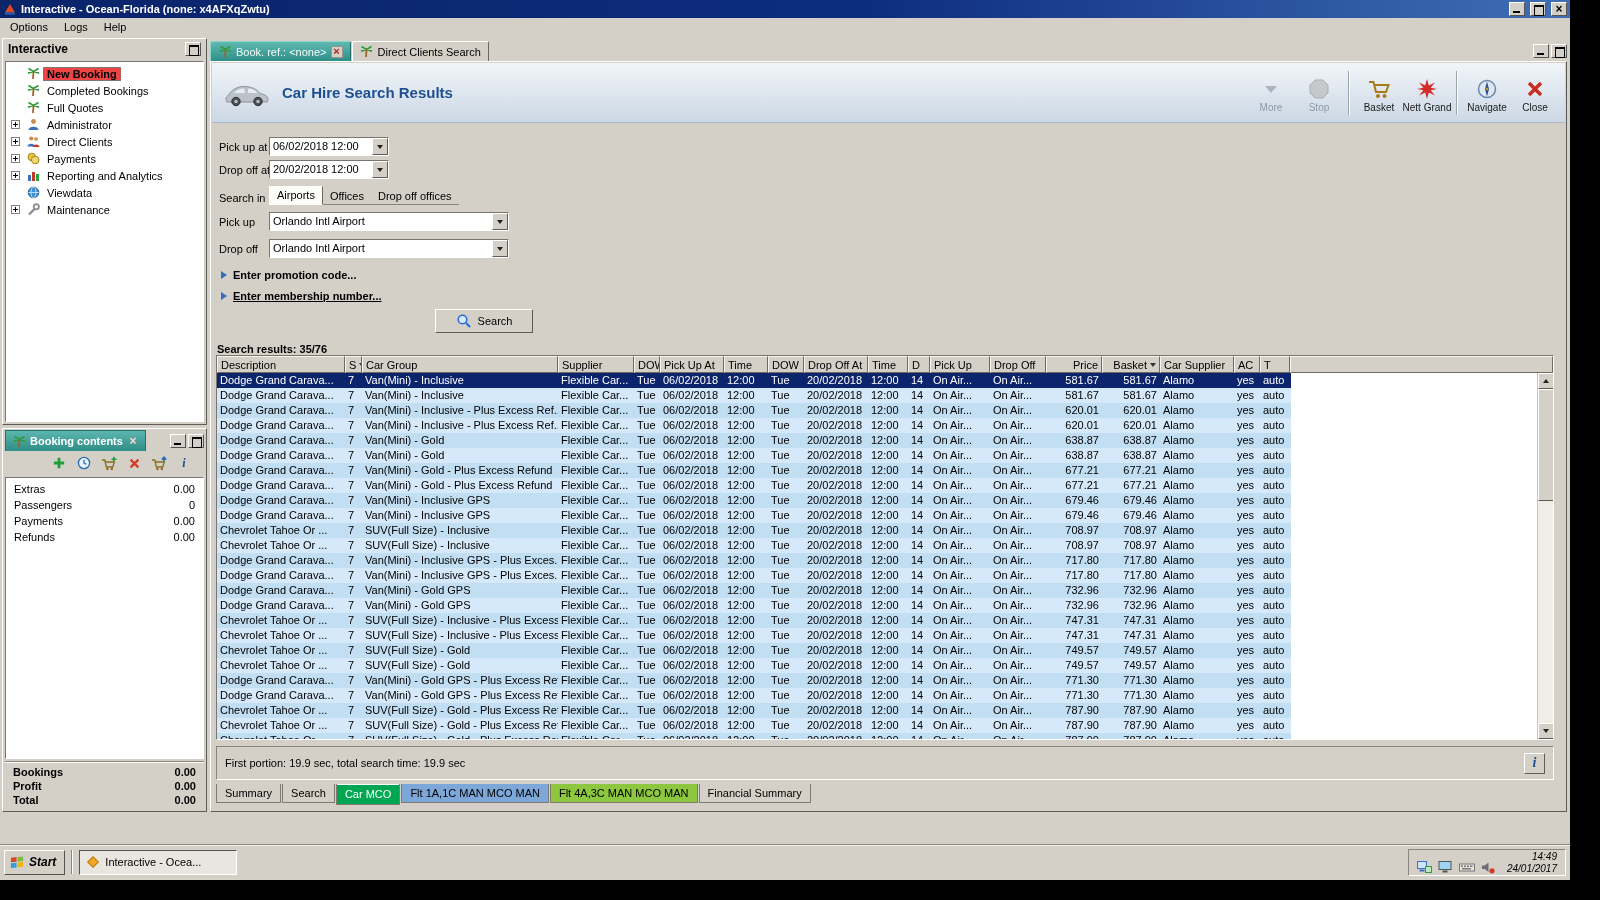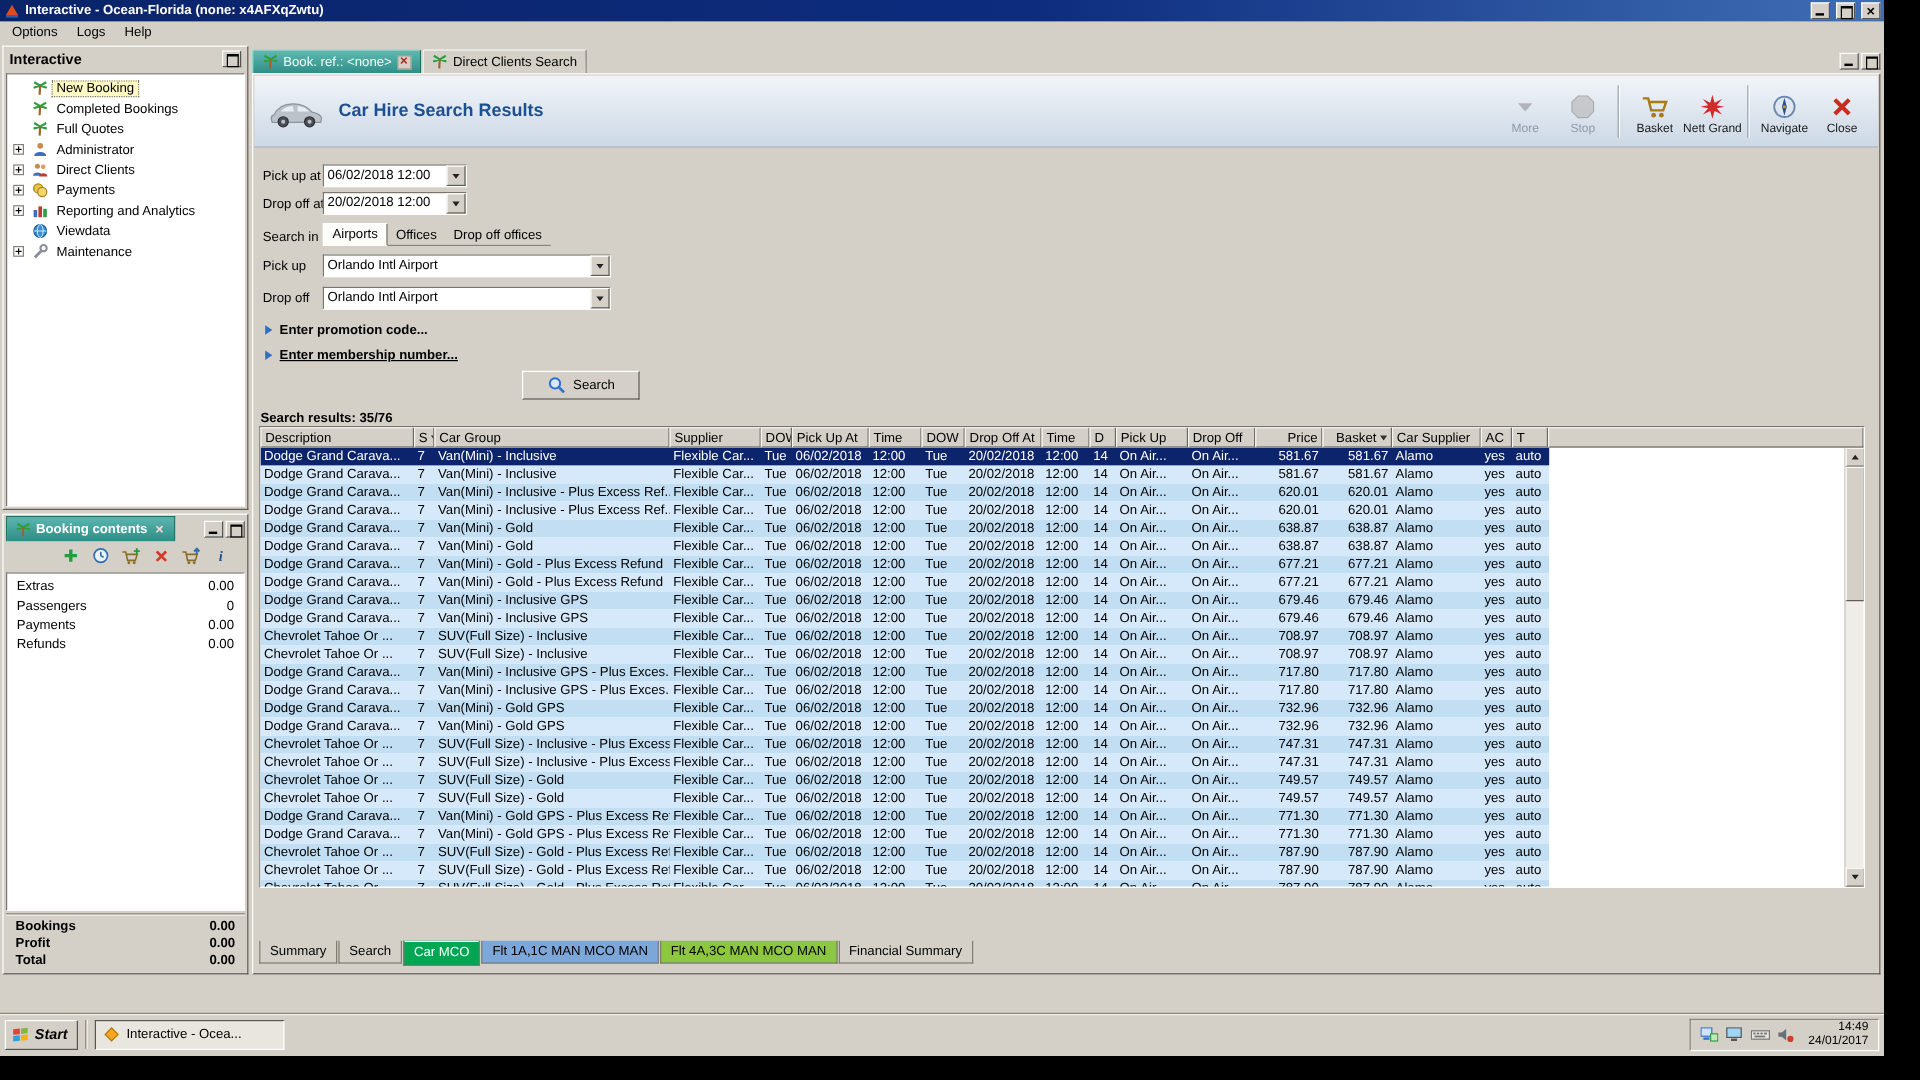--- a/index.html
+++ b/index.html
@@ -29,21 +29,21 @@
   .mini-btn { width:16px; height:14px; background:#d4d0c8; border:1px solid; border-color:#fff #545454 #545454 #fff; position:relative; }
   .sp-caption .mini-btn { margin-left:auto; }
   .sp-tree { position:absolute; left:2px; right:2px; top:22px; bottom:2px; background:#fff; padding-top:3px; overflow:hidden; }
   .tree-item { display:flex; align-items:center; height:17px; padding-left:5px; gap:3px; font-size:11px; white-space:nowrap; }
   .expander { width:9px; height:9px; border:1px solid #848078; background:#fff; position:relative; flex:0 0 9px; margin-right:3px; }
   .expander::before { content:""; position:absolute; left:1px; top:3px; width:5px; height:1px; background:#000; }
   .expander::after  { content:""; position:absolute; left:3px; top:1px; width:1px; height:5px; background:#000; }
   .expander.blank { visibility:hidden; }
   .t-icon { width:14px; height:14px; display:inline-flex; align-items:center; justify-content:center; flex:0 0 14px; }
   .t-label { padding:0 3px; border:1px dotted transparent; }
-  .t-label.t-sel { background:#fef9c3; border-color:#7a7a7a; }
+  .t-label.t-sel { background:#ef4444; border-color:#7a7a7a;font-weight:bold; }
 
   #booking-panel { position:absolute; left:2px; top:428px; width:205px; height:384px; background:#d4d0c8; }
   .bc-captionbar { height:22px; display:flex; align-items:flex-end; padding:0 2px; }
   .bc-tab { display:flex; align-items:center; gap:4px; background:linear-gradient(180deg,#5cb6af,#2e8d86); color:#fff;
     font-size:11px; font-weight:bold; padding:0 6px; height:21px; border:1px solid #25726c; border-bottom:none; }
   .bc-close { width:12px; height:12px; display:flex; align-items:center; justify-content:center; color:#ffd7d2; font-weight:bold; }
   .bc-close::after { content:"×"; font-size:12px; }
   .bc-minis { margin-left:auto; display:flex; gap:2px; padding-bottom:3px; }
   .bc-toolbar { height:24px; display:flex; align-items:center; gap:9px; padding-left:48px; }
   .bc-tool { width:16px; height:16px; display:inline-flex; align-items:center; justify-content:center; }
@@ -134,22 +134,22 @@
   #sb-time { position:absolute; right:26px; }
 
   
   #taskbar { position:absolute; left:0; top:845px; width:1570px; height:33px; background:#d4d0c8;
     border-top:1px solid #f2f0ec; box-shadow:0 -1px 0 #8a867e; display:flex; align-items:center; padding:0 4px; gap:6px; }
   .start-btn { height:25px; display:flex; align-items:center; gap:4px; padding:0 8px 0 5px; background:#d4d0c8;
     border:1px solid; border-color:#fff #545454 #545454 #fff; font-weight:bold; font-size:12px; font-style:italic; }
   .tb-sep { width:2px; height:24px; border-left:1px solid #8a867e; border-right:1px solid #fff; }
   .task-btn { width:158px; height:25px; display:flex; align-items:center; gap:5px; padding:0 6px; background:#e9e6df;
     border:1px solid; border-color:#545454 #fff #fff #545454; font-size:11px; white-space:nowrap; overflow:hidden; }
-  .tray { margin-left:auto; height:27px; display:flex; align-items:center; gap:5px; padding:0 8px;
-    border:1px solid; border-color:#8a867e #fff #fff #8a867e; }
+  .tray { margin-left:auto; height:27px; display:flex; align-items:flex-end; gap:5px; padding:0 8px;
+    border:1px solid; border-color:#8a867e #fff #fff #8a867e;font-style:italic; }
   .tray-ic { display:inline-flex; width:16px; height:14px; align-items:center; justify-content:center; }
   .tray-clock { font-size:10px; text-align:right; line-height:12px; margin-left:6px; }
 </style>
 </head>
 <body>
 
 <div class="screen">
 
   <div class="titlebar">
     <span style="display:inline-flex;">
@@ -1085,20 +1085,24 @@
         <span class="sb-btn sb-up">
             <span class="tri-up"></span>
           </span>
         <span class="sb-thumb"></span>
         <span class="sb-btn sb-down">
             <span class="tri-down"></span>
           </span>
       </div>
     </div>
 
+    <div class="status-strip">
+      <span>First portion: 19.9 sec, total search time: 19.9 sec</span>
+      <span class="info-btn"></span>
+    </div>
 
     <div class="bottom-tabs" id="bottom-tabs">
         <div class="b-tab" style="background: rgb(212, 208, 200); color: rgb(0, 0, 0);">Summary</div>
         <div class="b-tab" style="background: rgb(212, 208, 200); color: rgb(0, 0, 0);">Search</div>
         <div class="b-tab active" style="background: rgb(0, 166, 81); color: rgb(255, 255, 255);">Car MCO</div>
         <div class="b-tab" style="background: rgb(125, 167, 216); color: rgb(0, 0, 0);">Flt 1A,1C MAN MCO MAN</div>
         <div class="b-tab" style="background: rgb(141, 198, 63); color: rgb(0, 0, 0);">Flt 4A,3C MAN MCO MAN</div>
         <div class="b-tab" style="background: rgb(212, 208, 200); color: rgb(0, 0, 0);">Financial Summary</div>
       </div>
   </div>

